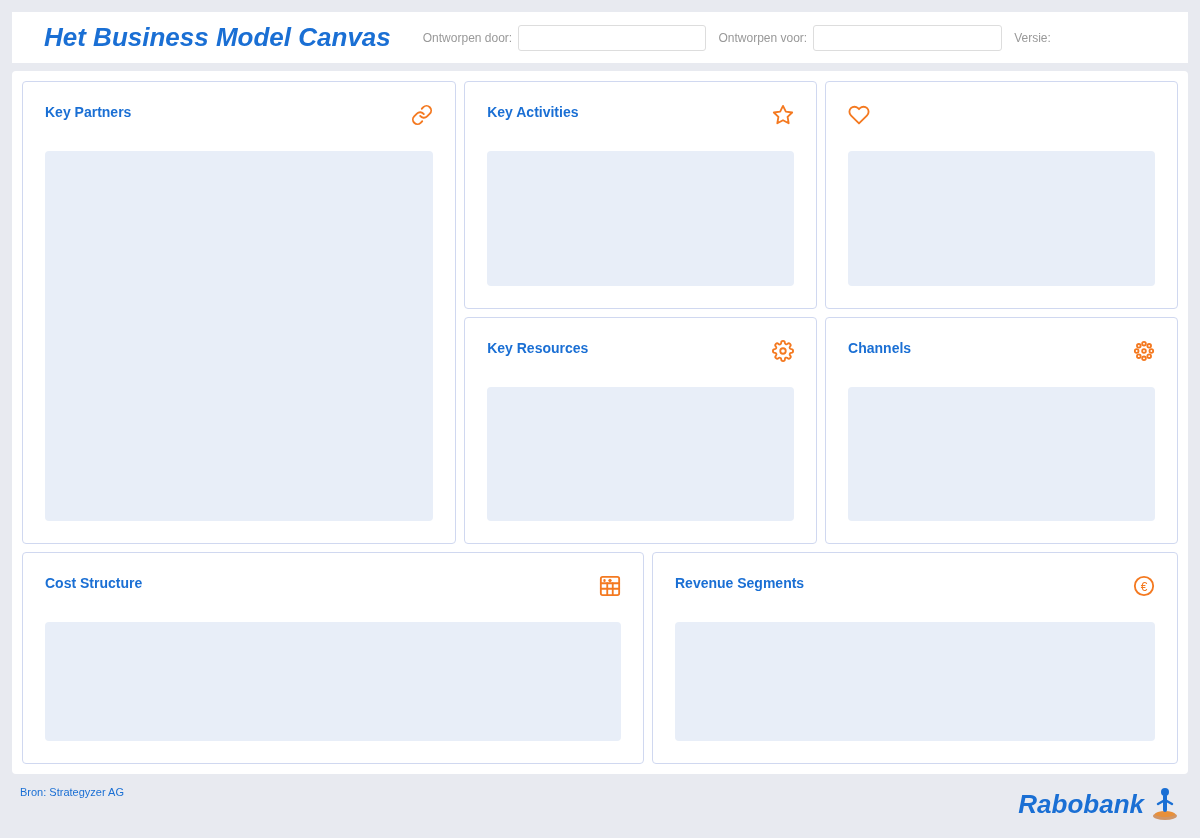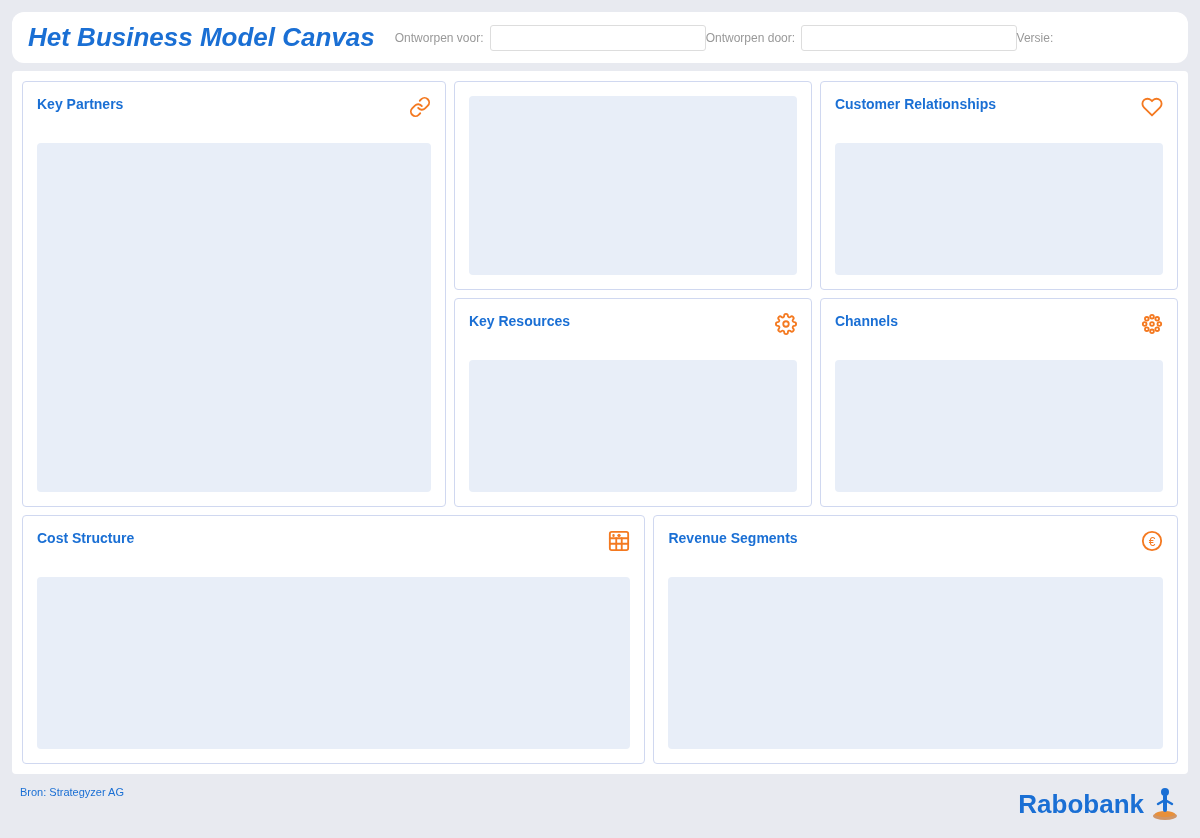--- a/index.html
+++ b/index.html
@@ -17,23 +17,24 @@
       padding: 12px;
       display: flex;
       flex-direction: column;
       gap: 8px;
     }
 
     
     .header {
       display: flex;
       align-items: center;
+      gap: 12px;
       background: white;
-      padding: 10px 16px;
-      border-radius: 12px;
+      padding: 10px 32px;
+      border-radius: 0;
     }
 
     .header-title {
       font-size: 26px;
       font-weight: bold;
       font-style: italic;
       color: #1a6fd4;
       flex: 0 0 auto;
       margin-right: 20px;
     }
@@ -75,29 +76,29 @@
 
     .canvas-top {
       display: flex;
       gap: 8px;
       flex: 1;
     }
 
     .canvas-bottom {
       display: flex;
       gap: 8px;
-      height: 249px;
+      height: 212px;
     }
 
     
     .cell {
       background: white;
       border: 1px solid #d0d8f0;
       border-radius: 4px;
-      padding: 14px;
+      padding: 22px;
       display: flex;
       flex-direction: column;
       gap: 20px;
       position: relative;
     }
 
     .cell-header {
       display: flex;
       justify-content: space-between;
       align-items: flex-start;
@@ -152,37 +153,38 @@
     .footer-logo {
       display: flex;
       align-items: center;
       gap: 6px;
     }
 
     .footer-logo-text {
       font-size: 26px;
       font-weight: bold;
       color: #1a6fd4;
+      font-style: italic;
     }
   </style>
 </head>
 <body>
 
 <div class="page">
 
   <div class="header">
     <div class="header-title">Het Business Model Canvas</div>
 
     <div class="header-field">
+      <label>Ontworpen door:</label>
+      <input type="text" style="">
+    </div>
+
+    <div class="header-field">
       <label>Ontworpen voor:</label>
-      <input type="text" style="">
-    </div>
-
-    <div class="header-field">
-      <label>Ontworpen door:</label>
       <input type="text" style="">
     </div>
 
 
     <div class="header-field" style="flex:0.5">
       <label>Versie:</label>
 
     </div>
   </div>
 
@@ -200,20 +202,29 @@
               <path d="M14 11a5 5 0 0 0-7.54-.54l-3 3a5 5 0 0 0 7.07 7.07l1.71-1.71"></path>
             </svg>
           </span>
         </div>
         <div class="cell-content"></div>
       </div>
 
       <div class="col-key-activities">
 
         <div class="cell">
+          <div class="cell-header">
+            <span class="cell-title">Key Activities</span>
+            <span class="cell-icon">
+              
+              <svg width="22" height="22" viewBox="0 0 24 24" fill="none" stroke="#f47920" stroke-width="2" stroke-linecap="round" stroke-linejoin="round">
+                <polygon points="12 2 15.09 8.26 22 9.27 17 14.14 18.18 21.02 12 17.77 5.82 21.02 7 14.14 2 9.27 8.91 8.26 12 2"></polygon>
+              </svg>
+            </span>
+          </div>
           <div class="cell-content"></div>
         </div>
 
         <div class="cell">
           <div class="cell-header">
             <span class="cell-title">Key Resources</span>
             <span class="cell-icon">
               
               <svg width="22" height="22" viewBox="0 0 24 24" fill="none" stroke="#f47920" stroke-width="2" stroke-linecap="round" stroke-linejoin="round">
                 <circle cx="12" cy="12" r="3"></circle>
@@ -223,21 +234,20 @@
           </div>
           <div class="cell-content"></div>
         </div>
       </div>
 
 
       <div class="col-customer-rel">
 
         <div class="cell">
           <div class="cell-header">
-            <span class="cell-title">Customer Relationships</span>
             <span class="cell-icon">
               
               <svg width="22" height="22" viewBox="0 0 24 24" fill="none" stroke="#f47920" stroke-width="2" stroke-linecap="round" stroke-linejoin="round">
                 <path d="M20.84 4.61a5.5 5.5 0 0 0-7.78 0L12 5.67l-1.06-1.06a5.5 5.5 0 0 0-7.78 7.78l1.06 1.06L12 21.23l7.78-7.78 1.06-1.06a5.5 5.5 0 0 0 0-7.78z"></path>
               </svg>
             </span>
           </div>
           <div class="cell-content"></div>
         </div>
 

